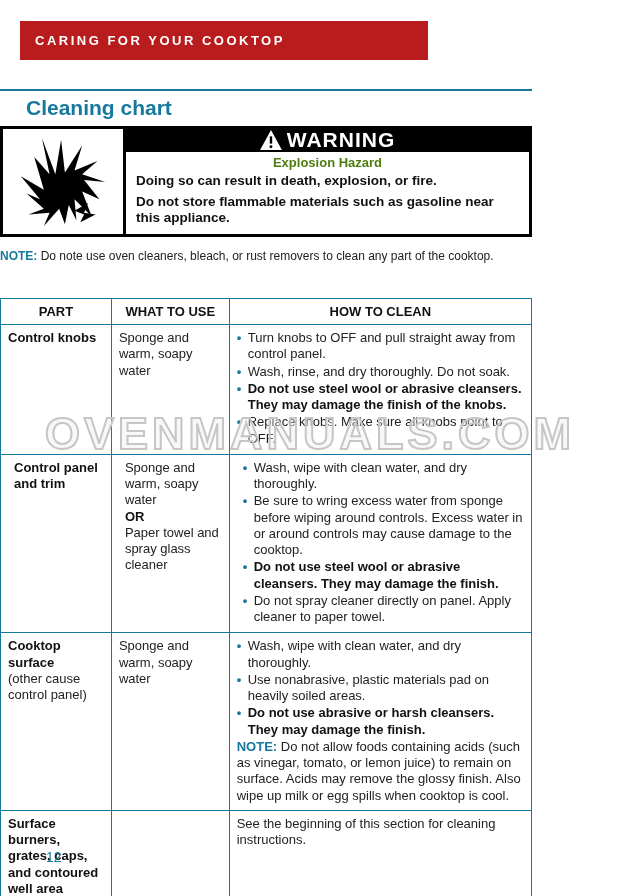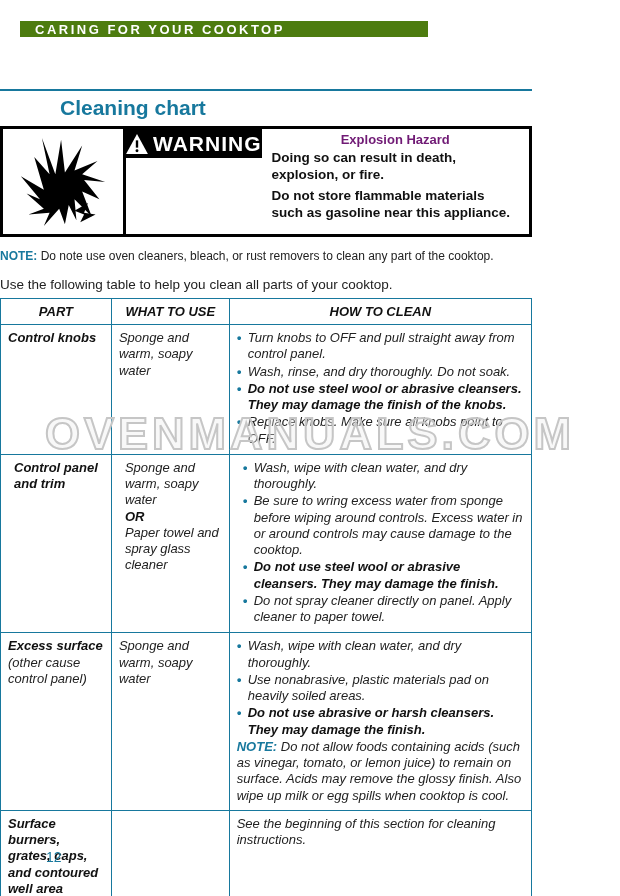--- a/index.html
+++ b/index.html
@@ -9,22 +9,22 @@
     font-family: "Liberation Sans", sans-serif;
     color: #222222;
     position: relative;
     overflow: hidden;
   }
   .page { position: relative; width: 620px; height: 896px; }
 
   
   .header-bar {
     position: absolute; left: 20px; top: 21px;
-    width: 408px; height: 16px;
-    background: #4d7c0f;
+    width: 408px; height: 39px;
+    background: #b91c1c;
     display: flex; align-items: center;
     padding-left: 15px;
   }
   .header-bar span {
     color: #ffffff; font-weight: bold; font-size: 13px; letter-spacing: 2.5px;
   }
 
   .title-rule {
     position: absolute; left: 0; top: 89px; width: 532px; height: 2px;
     background: #17789d;
@@ -38,31 +38,31 @@
   .warning-box {
     position: absolute; left: 0; top: 126px; width: 532px; height: 111px;
     border: 3px solid #000000;
     display: flex; background: #ffffff;
   }
   .warning-icon-cell {
     width: 123px; flex: 0 0 123px;
     border-right: 3px solid #000000;
     display: flex; align-items: center; justify-content: center;
   }
-  .warning-right { flex: 1; display: flex; flex-direction: row; }
+  .warning-right { flex: 1; display: flex; flex-direction: column; justify-content: center; }
   .warning-title-bar {
     height: 29px; background: #000000;
     display: flex; align-items: center; justify-content: center; gap: 5px;
   }
   .warning-title-bar .w-title {
     color: #ffffff; font-weight: bold; font-size: 21px; letter-spacing: 1px;
   }
   .warning-body { flex: 1; padding: 3px 10px 4px 10px; }
   .warning-subtitle {
-    text-align: center; font-weight: bold; font-size: 13px; color: #701a75;
+    text-align: center; font-weight: bold; font-size: 13px; color: #4d7c0f;
     margin-bottom: 3px;
   }
   .warning-line {
     font-weight: bold; font-size: 13.5px; color: #111; line-height: 1.25;
     margin-bottom: 4px;
   }
 
   
   .note-line {
     position: absolute; left: 0; top: 249px; width: 532px;
@@ -77,21 +77,20 @@
   
   table.clean-table {
     position: absolute; left: 0; top: 298px; width: 532px;
     border-collapse: collapse;
     font-size: 13px; color: #222;
   }
   .clean-table th, .clean-table td {
     border: 1.5px solid #17789d;
     vertical-align: top;
     text-align: left;
-    font-style: italic;
   }
   .clean-table th {
     text-align: center; font-size: 13px; font-weight: bold; color: #111;
     padding: 5px 4px; height: 26px;
   }
   .clean-table td { padding: 5px 7px 6px 7px; line-height: 1.25; }
   .clean-table col.c-part { width: 111px; }
   .clean-table col.c-use  { width: 118px; }
   .clean-table col.c-how  { width: 303px; }
   .clean-table tr.r0 td { height: 95px; margin-left: 38px; }
@@ -129,21 +128,21 @@
 </head>
 <body>
 
 <div class="page">
 
   <div class="header-bar">
     <span>CARING FOR YOUR COOKTOP</span>
   </div>
 
   <div class="title-rule"></div>
-  <h1 class="page-title" style="position:absolute; left:60px;">Cleaning chart</h1>
+  <h1 class="page-title" style="position:absolute; left:26px;">Cleaning chart</h1>
 
   <div class="warning-box">
     <div class="warning-icon-cell">
       <svg width="96" height="92" viewBox="0 0 100 96">
         <polygon fill="#000000" points="
           28,2 36,40 20,22 30,56 6,42 26,66 12,60 30,76 14,82 36,80
           30,94 46,76 52,92 56,72 64,88 62,66 80,84 70,58 88,66 72,46
           94,48 70,40 86,26 62,36 70,10 52,38 48,4 42,40"></polygon>
         <polygon fill="#000000" points="62,78 76,70 72,80 84,82 68,90 72,82"></polygon>
       </svg>
@@ -160,21 +159,20 @@
       <div class="warning-body">
         <div class="warning-subtitle">Explosion Hazard</div>
         <div class="warning-line">Doing so can result in death, explosion, or fire.</div>
         <div class="warning-line">Do not store flammable materials such as gasoline near this appliance.</div>
       </div>
     </div>
   </div>
 
   <p class="note-line"><span class="teal-label">NOTE:</span> <span>Do note use oven cleaners, bleach, or rust removers to clean any part of the cooktop.</span></p>
 
-  <p class="intro-line">Use the following table to help you clean all parts of your cooktop.</p>
 
   <table class="clean-table">
     <colgroup>
         <col class="c-part">
         <col class="c-use">
         <col class="c-how">
       </colgroup>
     <thead>
       <tr>
           <th>PART</th>
@@ -232,21 +230,21 @@
               <span class="btxt bold">Do not use steel wool or abrasive cleansers. They may damage the finish.</span>
             </div>
             <div class="how-bullet">
               <span class="dot">•</span>
               <span class="btxt">Do not spray cleaner directly on panel. Apply cleaner to paper towel.</span>
             </div>
           </td>
         </tr>
         <tr class="r2">
           <td>
-            <div class="cell-line bold">Excess surface</div>
+            <div class="cell-line bold">Cooktop surface</div>
             <div class="cell-line">(other cause control panel)</div>
           </td>
           <td>
             <div class="cell-line">Sponge and warm, soapy water</div>
           </td>
           <td>
             <div class="how-bullet">
               <span class="dot">•</span>
               <span class="btxt">Wash, wipe with clean water, and dry thoroughly.</span>
             </div>

